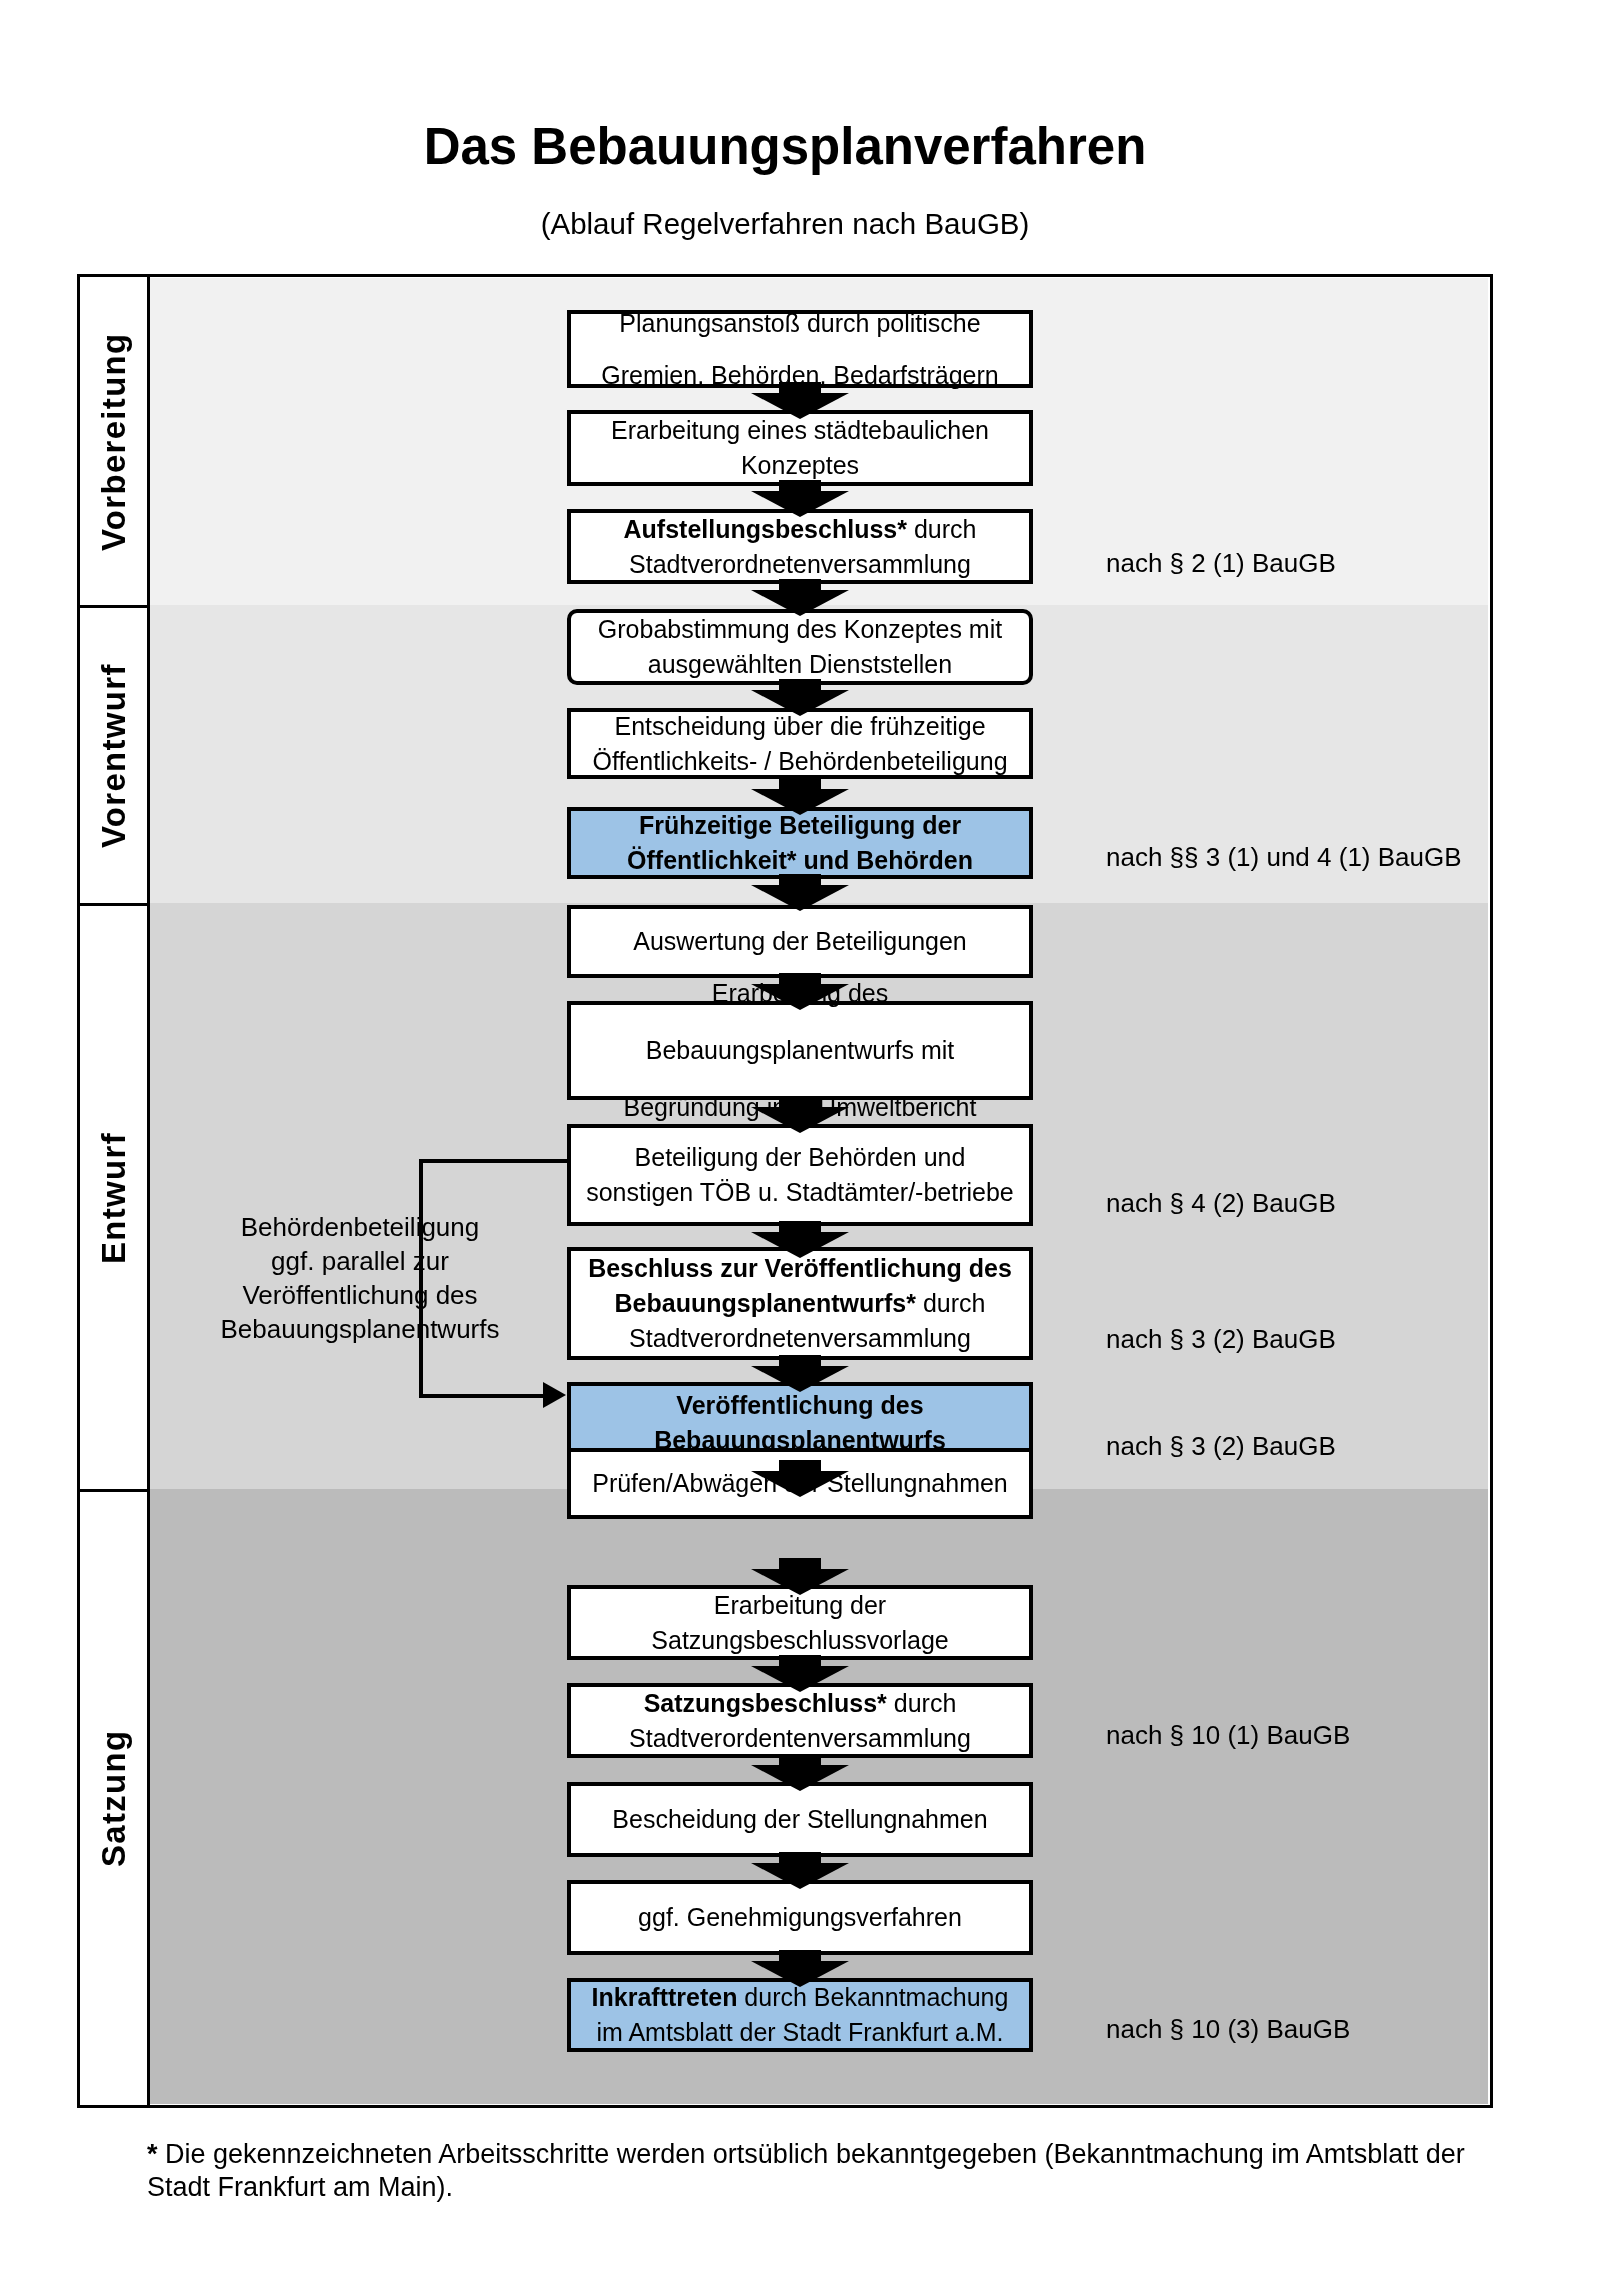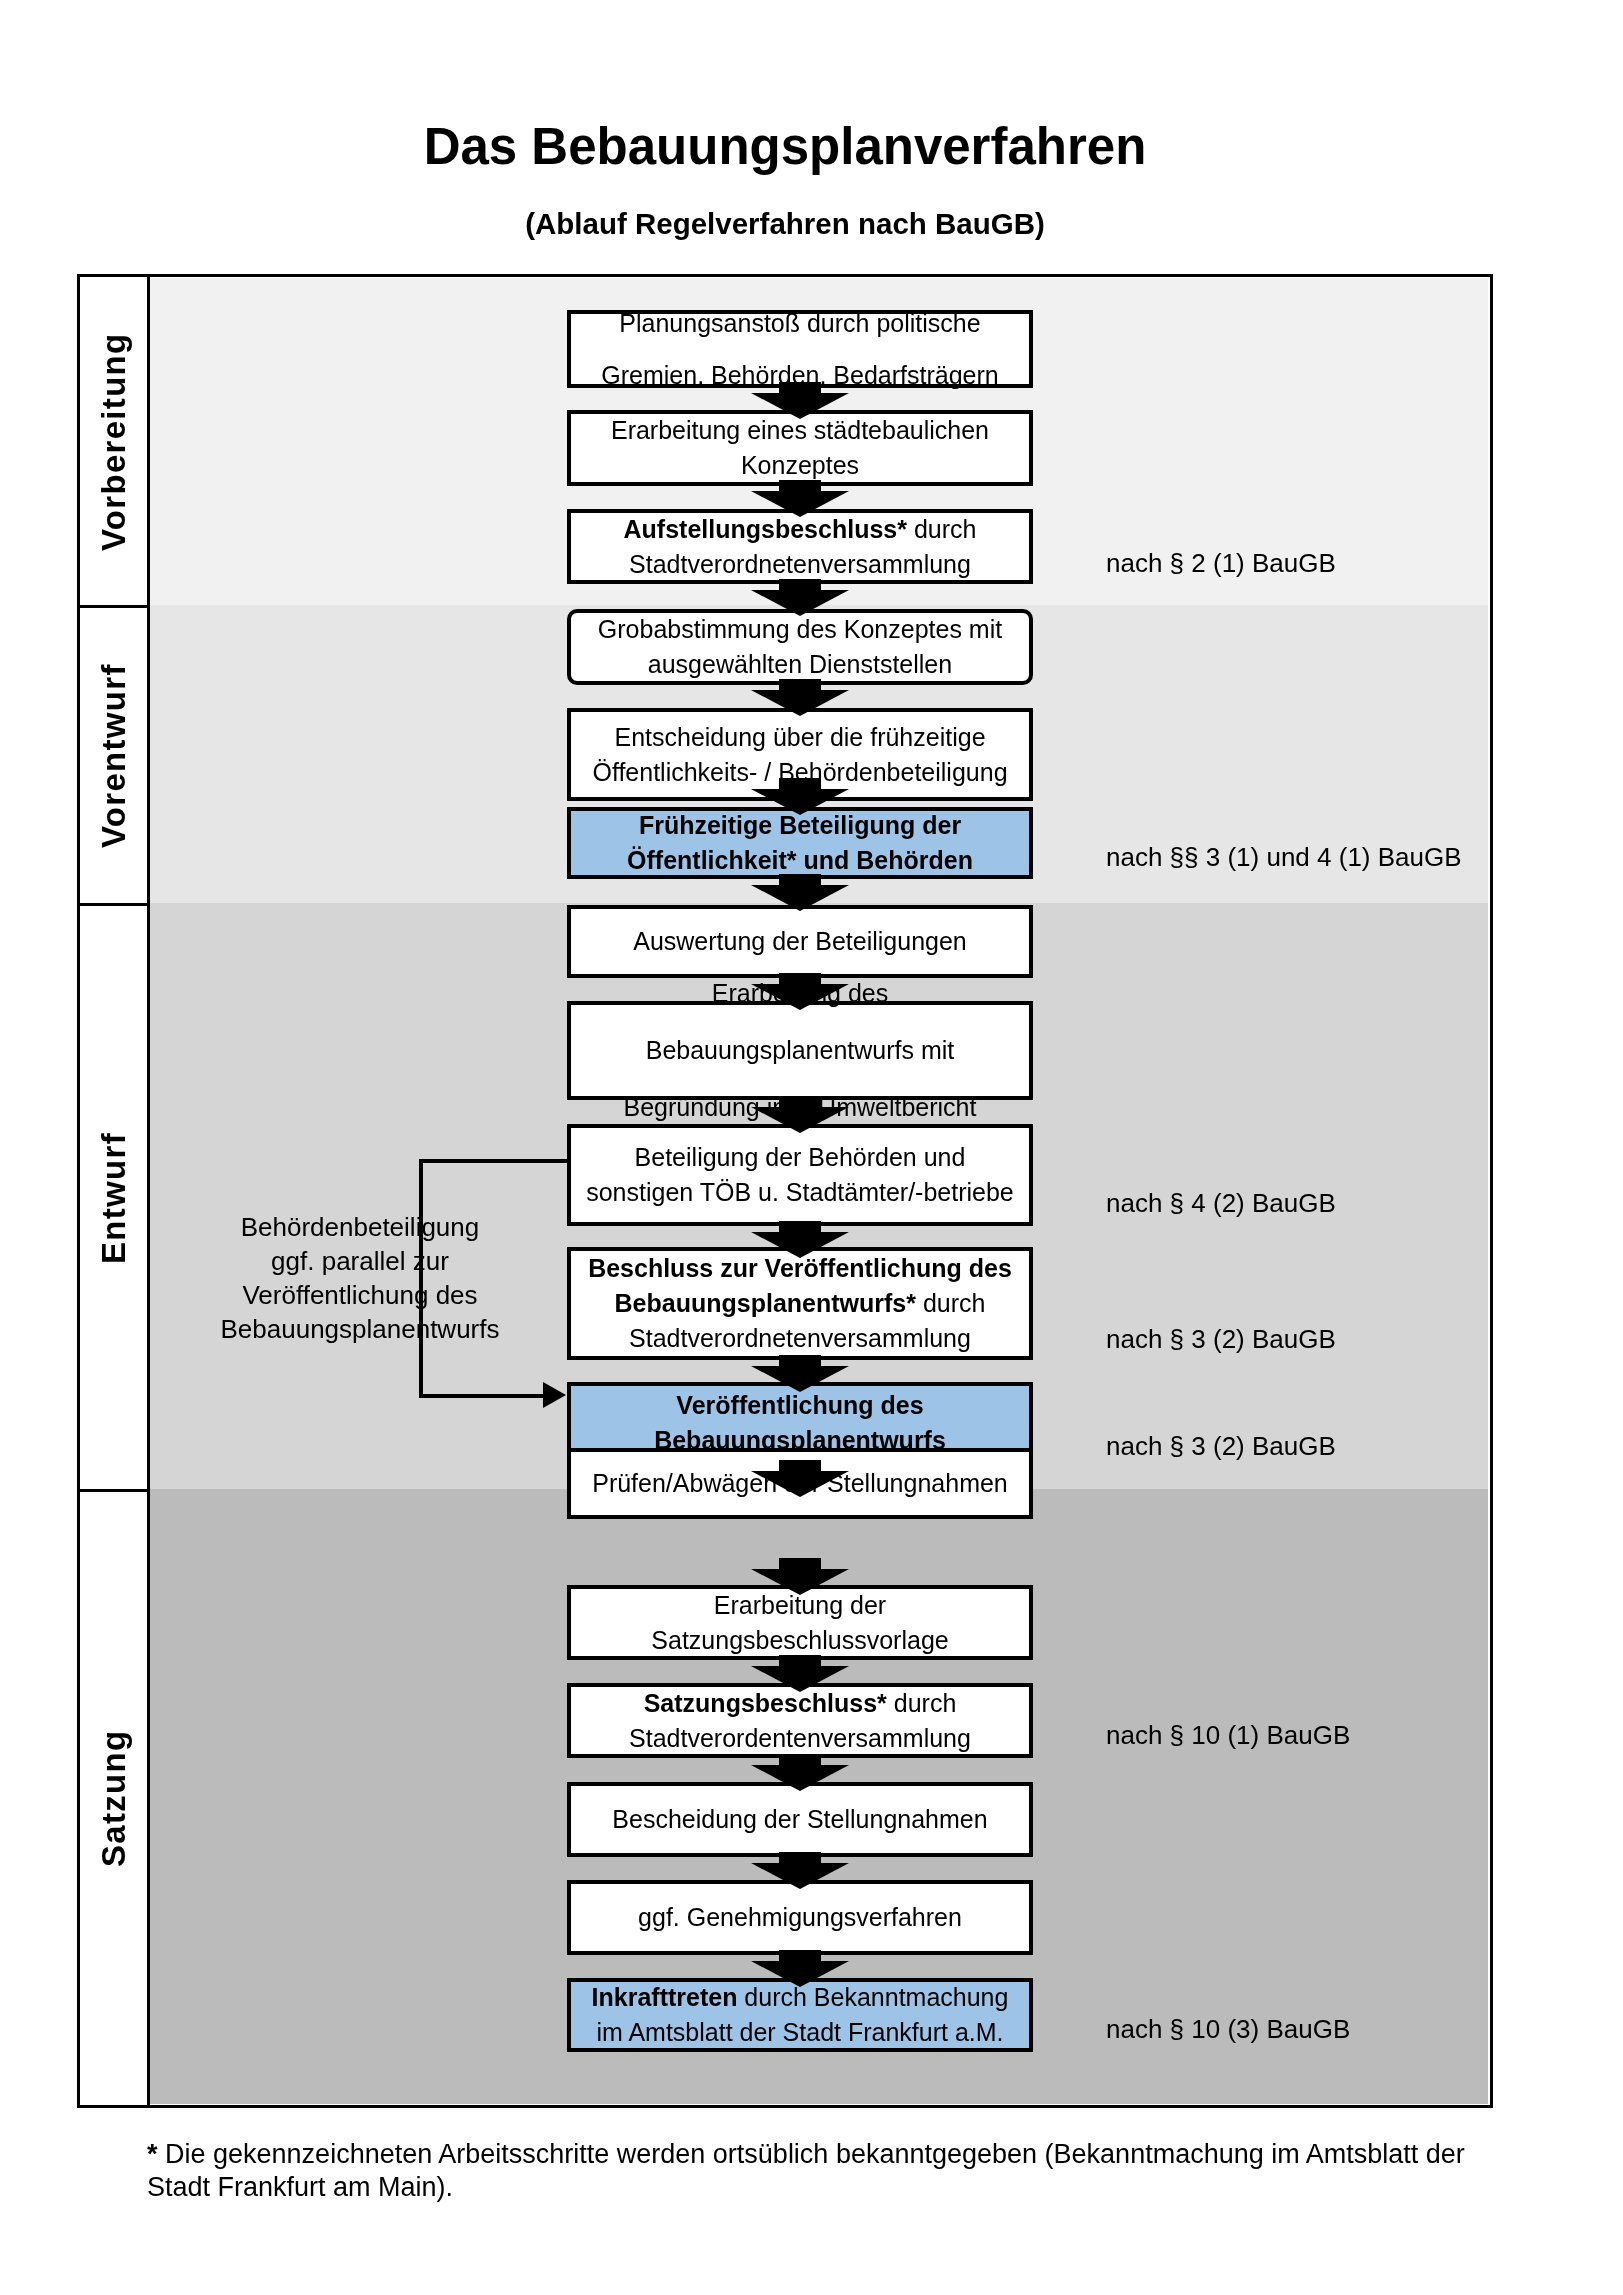--- a/index.html
+++ b/index.html
@@ -12,21 +12,21 @@
     position:relative;
   }
   .abs{position:absolute;}
   
   #title{
     left:77px;top:120px;width:1416px;
     text-align:center;font-size:51px;line-height:54px;font-weight:bold;
   }
   #subtitle{
     left:77px;top:207px;width:1416px;
-    text-align:center;font-size:29.5px;line-height:33px;font-weight:bold;
+    text-align:center;font-size:29.5px;line-height:33px;font-weight:normal;
   }
   
   #frame{
     left:77px;top:274px;width:1416px;height:1834px;
     border:3.9px solid #000;box-sizing:border-box;
     background:transparent;z-index:3;pointer-events:none;
   }
   .strip{left:149px;width:1339px;z-index:1;}
   #strip-vorbereitung{top:278px;height:328px;background:#f1f1f1;}
   #strip-vorentwurf{top:605px;height:298px;background:#e6e6e6;}
@@ -51,21 +51,21 @@
     display:flex;flex-direction:column;align-items:center;justify-content:center;
     text-align:center;font-size:25px;line-height:35px;
     z-index:4;
   }
   .box .line{white-space:nowrap;}
   .box.blue{background:#9dc3e6;font-weight:bold;text-align:center;}
   #b1{top:310px;height:78px;gap:17px;}
   #b2{top:410px;height:76px;}
   #b3{top:509px;height:75px;}
   #b4{top:609px;height:76px;border-radius:10px;}
-  #b5{top:708px;height:93px;}
+  #b5{top:708px;height:71px;}
   #b6{top:807px;height:72px;}
   #b7{top:905px;height:73px;}
   #b8{top:1001px;height:99px;gap:22px;}
   #b9{top:1124px;height:102px;}
   #b10{top:1247px;height:113px;}
   #b11{top:1382px;height:82px;}
   #b12{top:1448px;height:71px;}
   #b13{top:1585px;height:75px;}
   #b14{top:1683px;height:75px;}
   #b15{top:1782px;height:75px;}

